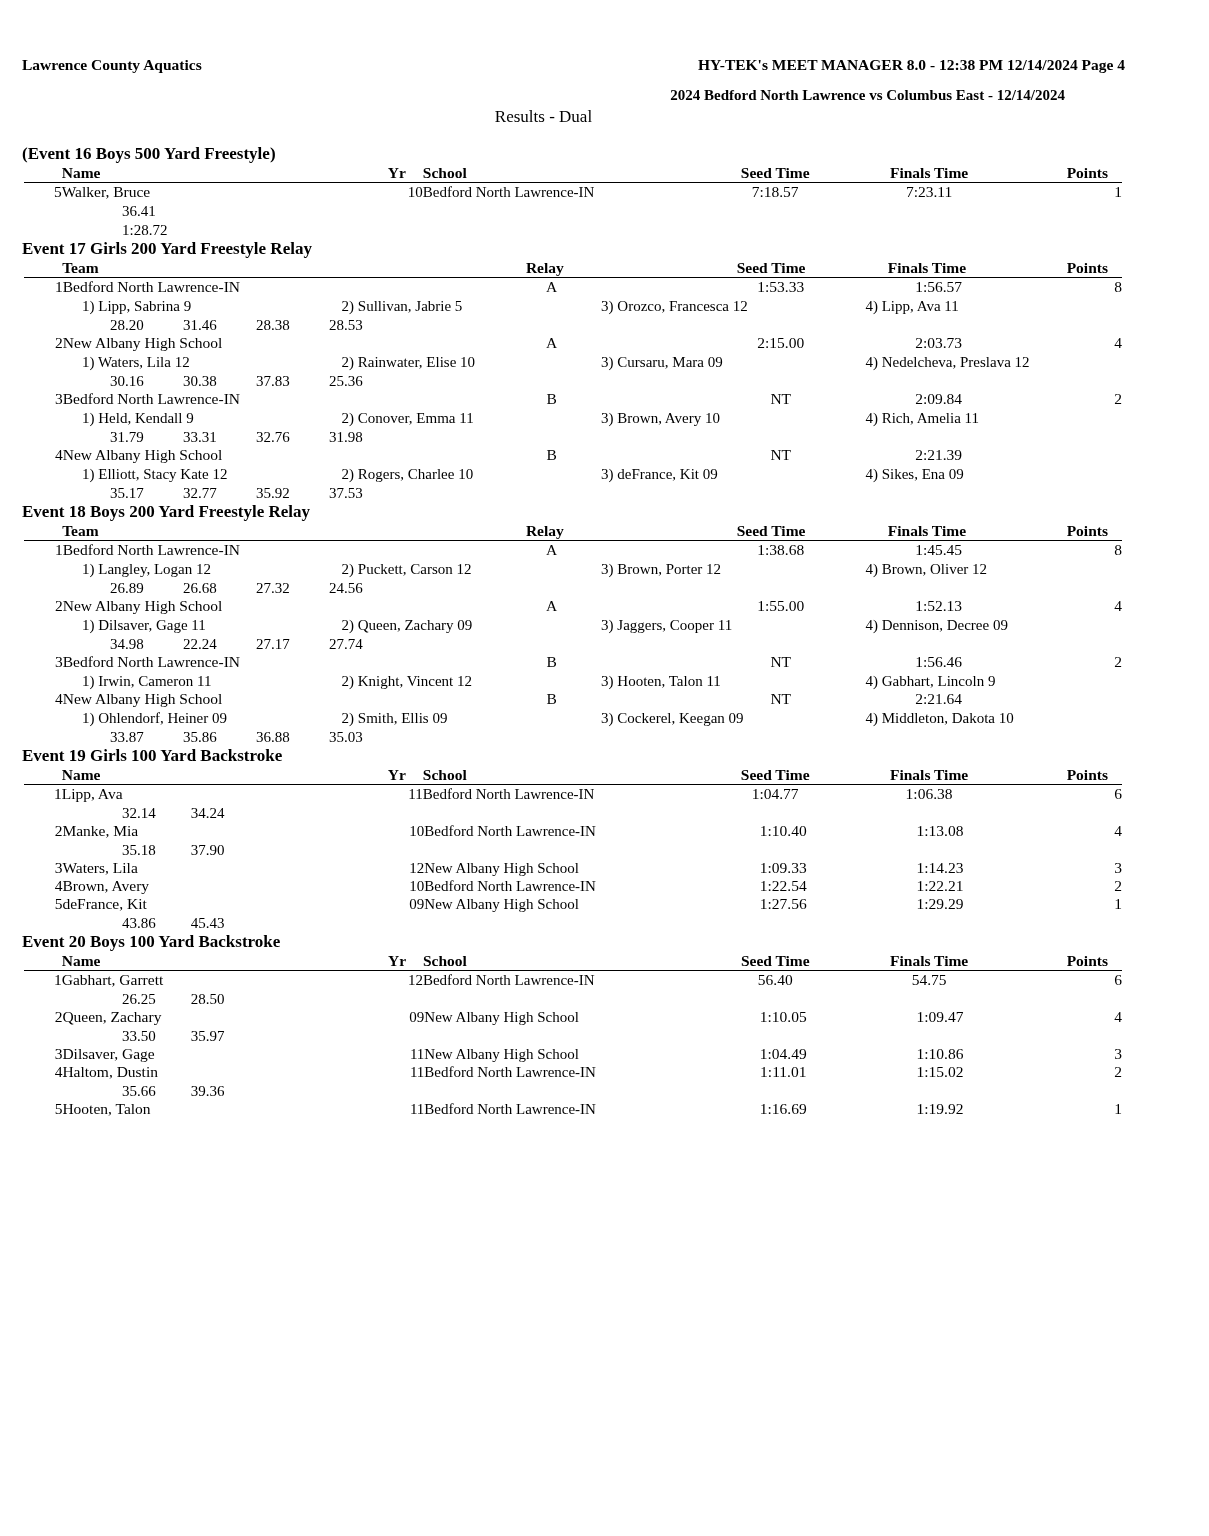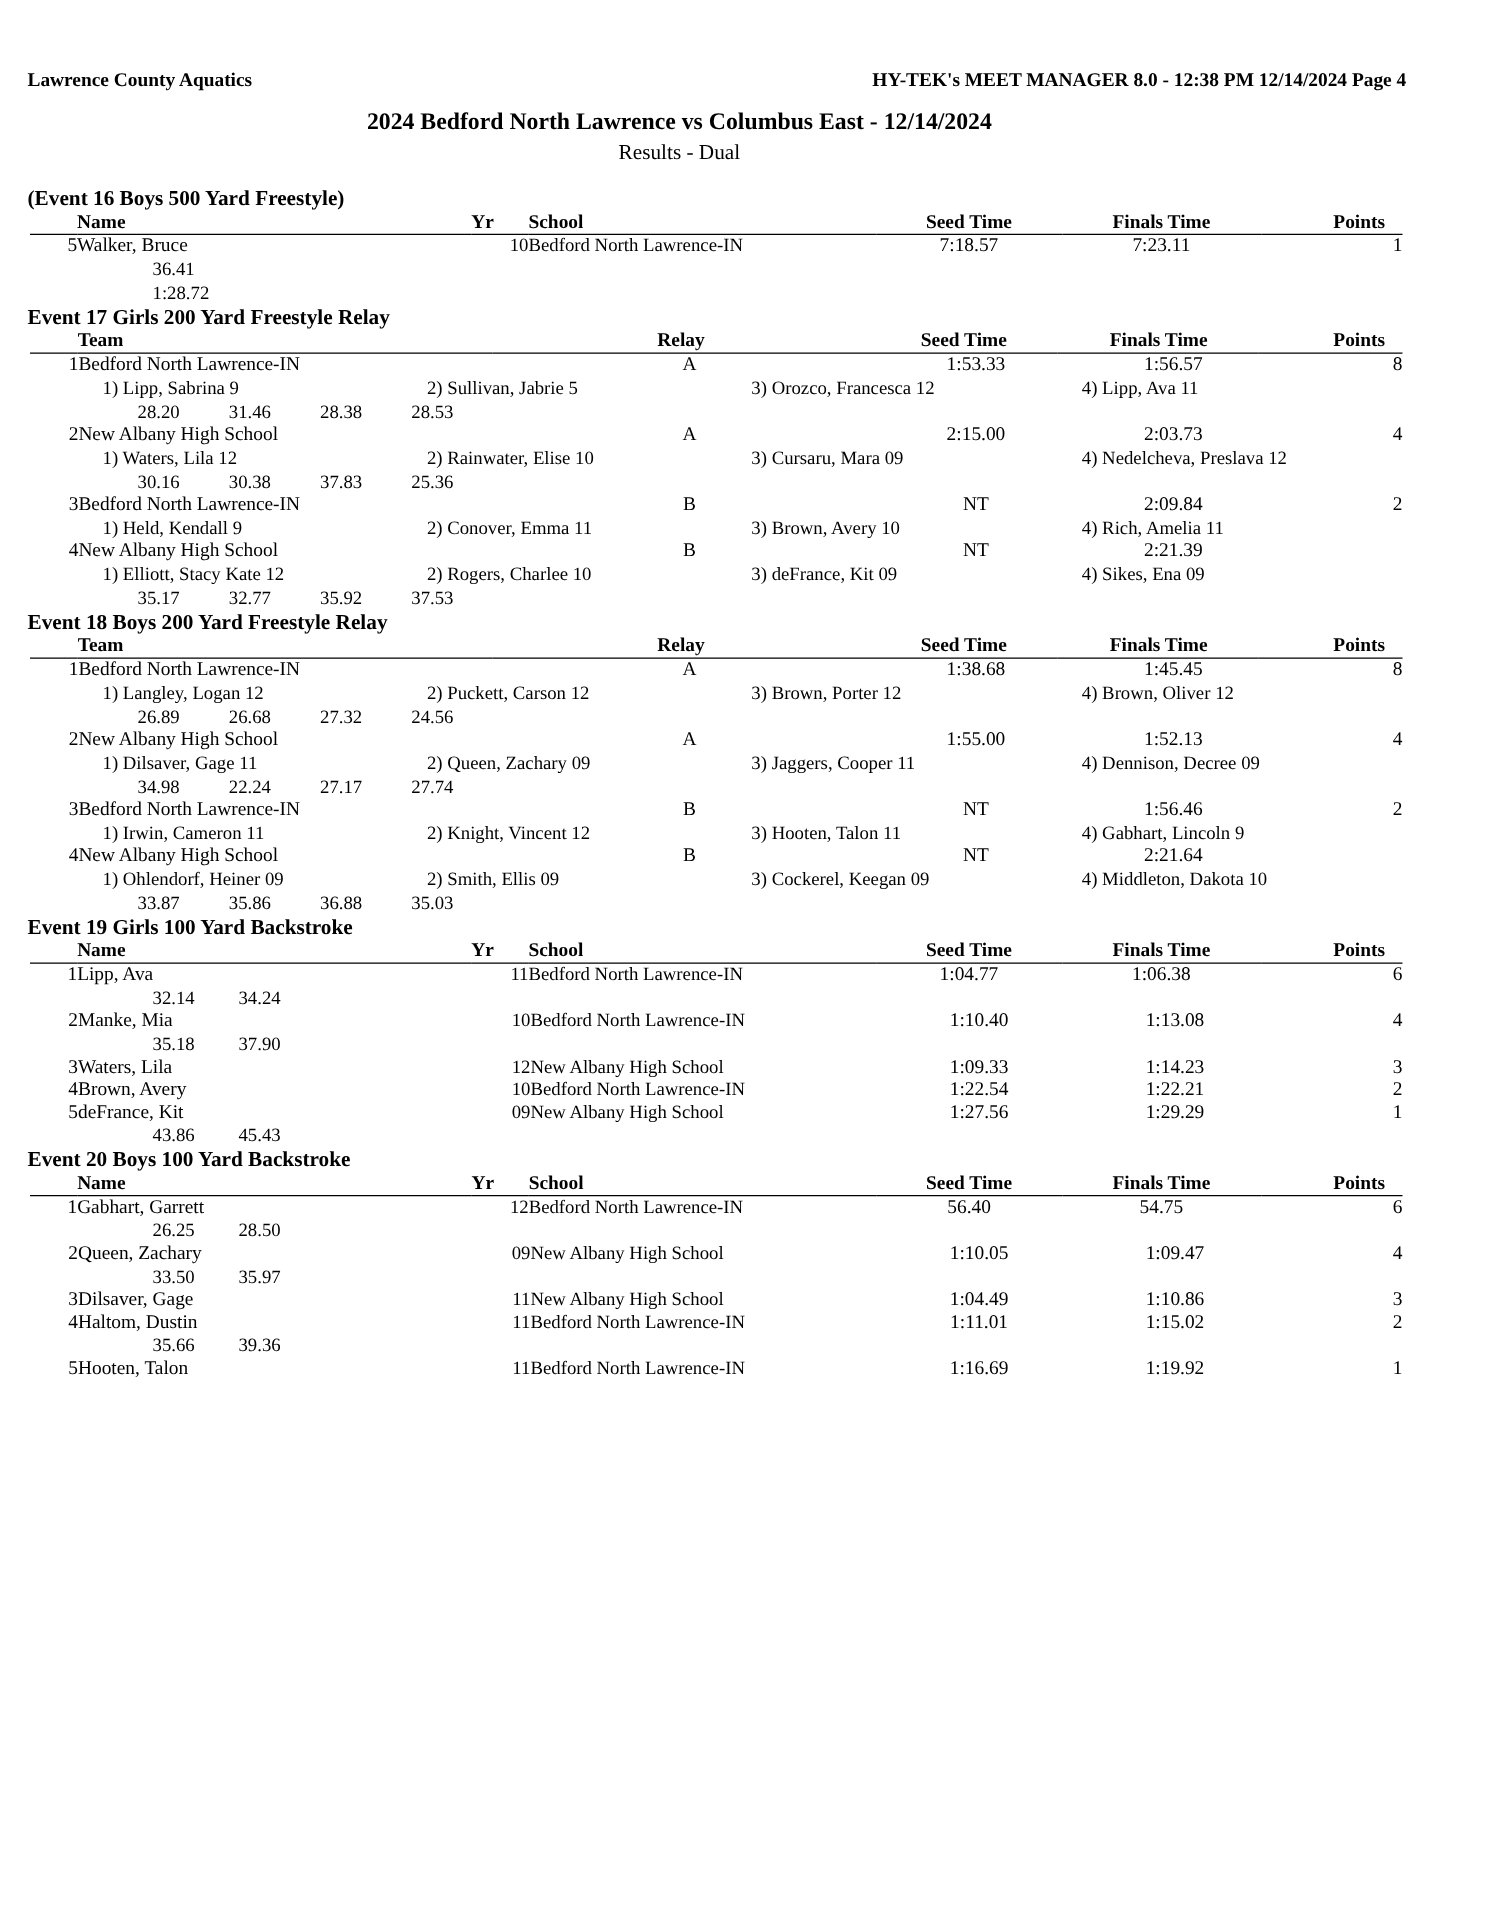--- a/index.html
+++ b/index.html
@@ -22,23 +22,23 @@
     display: flex;
     justify-content: space-between;
     align-items: baseline;
     font-size: 15.5px;
     padding: 0 0 0 0;
     font-weight: bold;
   }
   .hdr-left { white-space: nowrap; }
   .hdr-right { white-space: nowrap; }
   .title {
-    text-align: center;
+    text-align: right;
     font-weight: bold;
-    font-size: 19px;
+    font-size: 15px;
     margin-top: 13px;
     margin-right: 60px;
   }
   .subtitle {
     text-align: center;
     font-weight: normal;
     font-size: 17px;
     margin-top: 3px;
     margin-right: 60px;
   }
@@ -58,21 +58,21 @@
   table.grid td { padding: 0; vertical-align: baseline; }
 
   .colhdr td {
     font-weight: bold;
     border-bottom: 1.3px solid #000;
     padding-bottom: 1px;
     font-size: 15.5px;
   }
   .colhdr td.c-place { width: 38px; }
   .colhdr td.c-name  { width: 318px; }
-  .colhdr td.c-yr    { width: 40px; text-align: left; padding-right: 6px; margin-top: 36px;}
+  .colhdr td.c-yr    { width: 40px; text-align: center; padding-right: 6px; margin-top: 36px;}
   .colhdr td.c-school{ width: 280px; }
   .colhdr td.c-seed  { width: 150px; text-align: center; }
   .colhdr td.c-finals{ width: 160px; text-align: center; }
   .colhdr td.c-points{ width: 100px; text-align: right; padding-right: 14px;}
 
   .rowline td { padding-top: 3px; }
   td.place { text-align: right; padding-right: 9px; width: 38px; }
   td.nm { width: 318px; }
   td.yr { width: 40px; text-align: right; padding-right: 7px; font-size: 15px;}
   td.school { width: 280px; font-size: 15px;}
@@ -230,20 +230,26 @@
       <td class="points">2</td>
     </tr>
   </tbody>
     </table>
   <div class="legs">
     <div class="leg1">1) Held, Kendall 9</div>
     <div class="leg2">2) Conover, Emma 11</div>
     <div class="leg3">3) Brown, Avery 10</div>
     <div class="leg4">4) Rich, Amelia 11</div>
   </div>
+  <div class="splits">
+    <span>31.79</span>
+    <span>33.31</span>
+    <span>32.76</span>
+    <span>31.98</span>
+  </div>
 
   <table class="grid">
     <tbody>
         <tr class="rowline">
       <td class="place">4</td>
       <td class="team">New Albany High School</td>
       <td class="relay">B</td>
       <td class="seed">NT</td>
       <td class="finals">2:21.39</td>
       <td class="points"></td>

